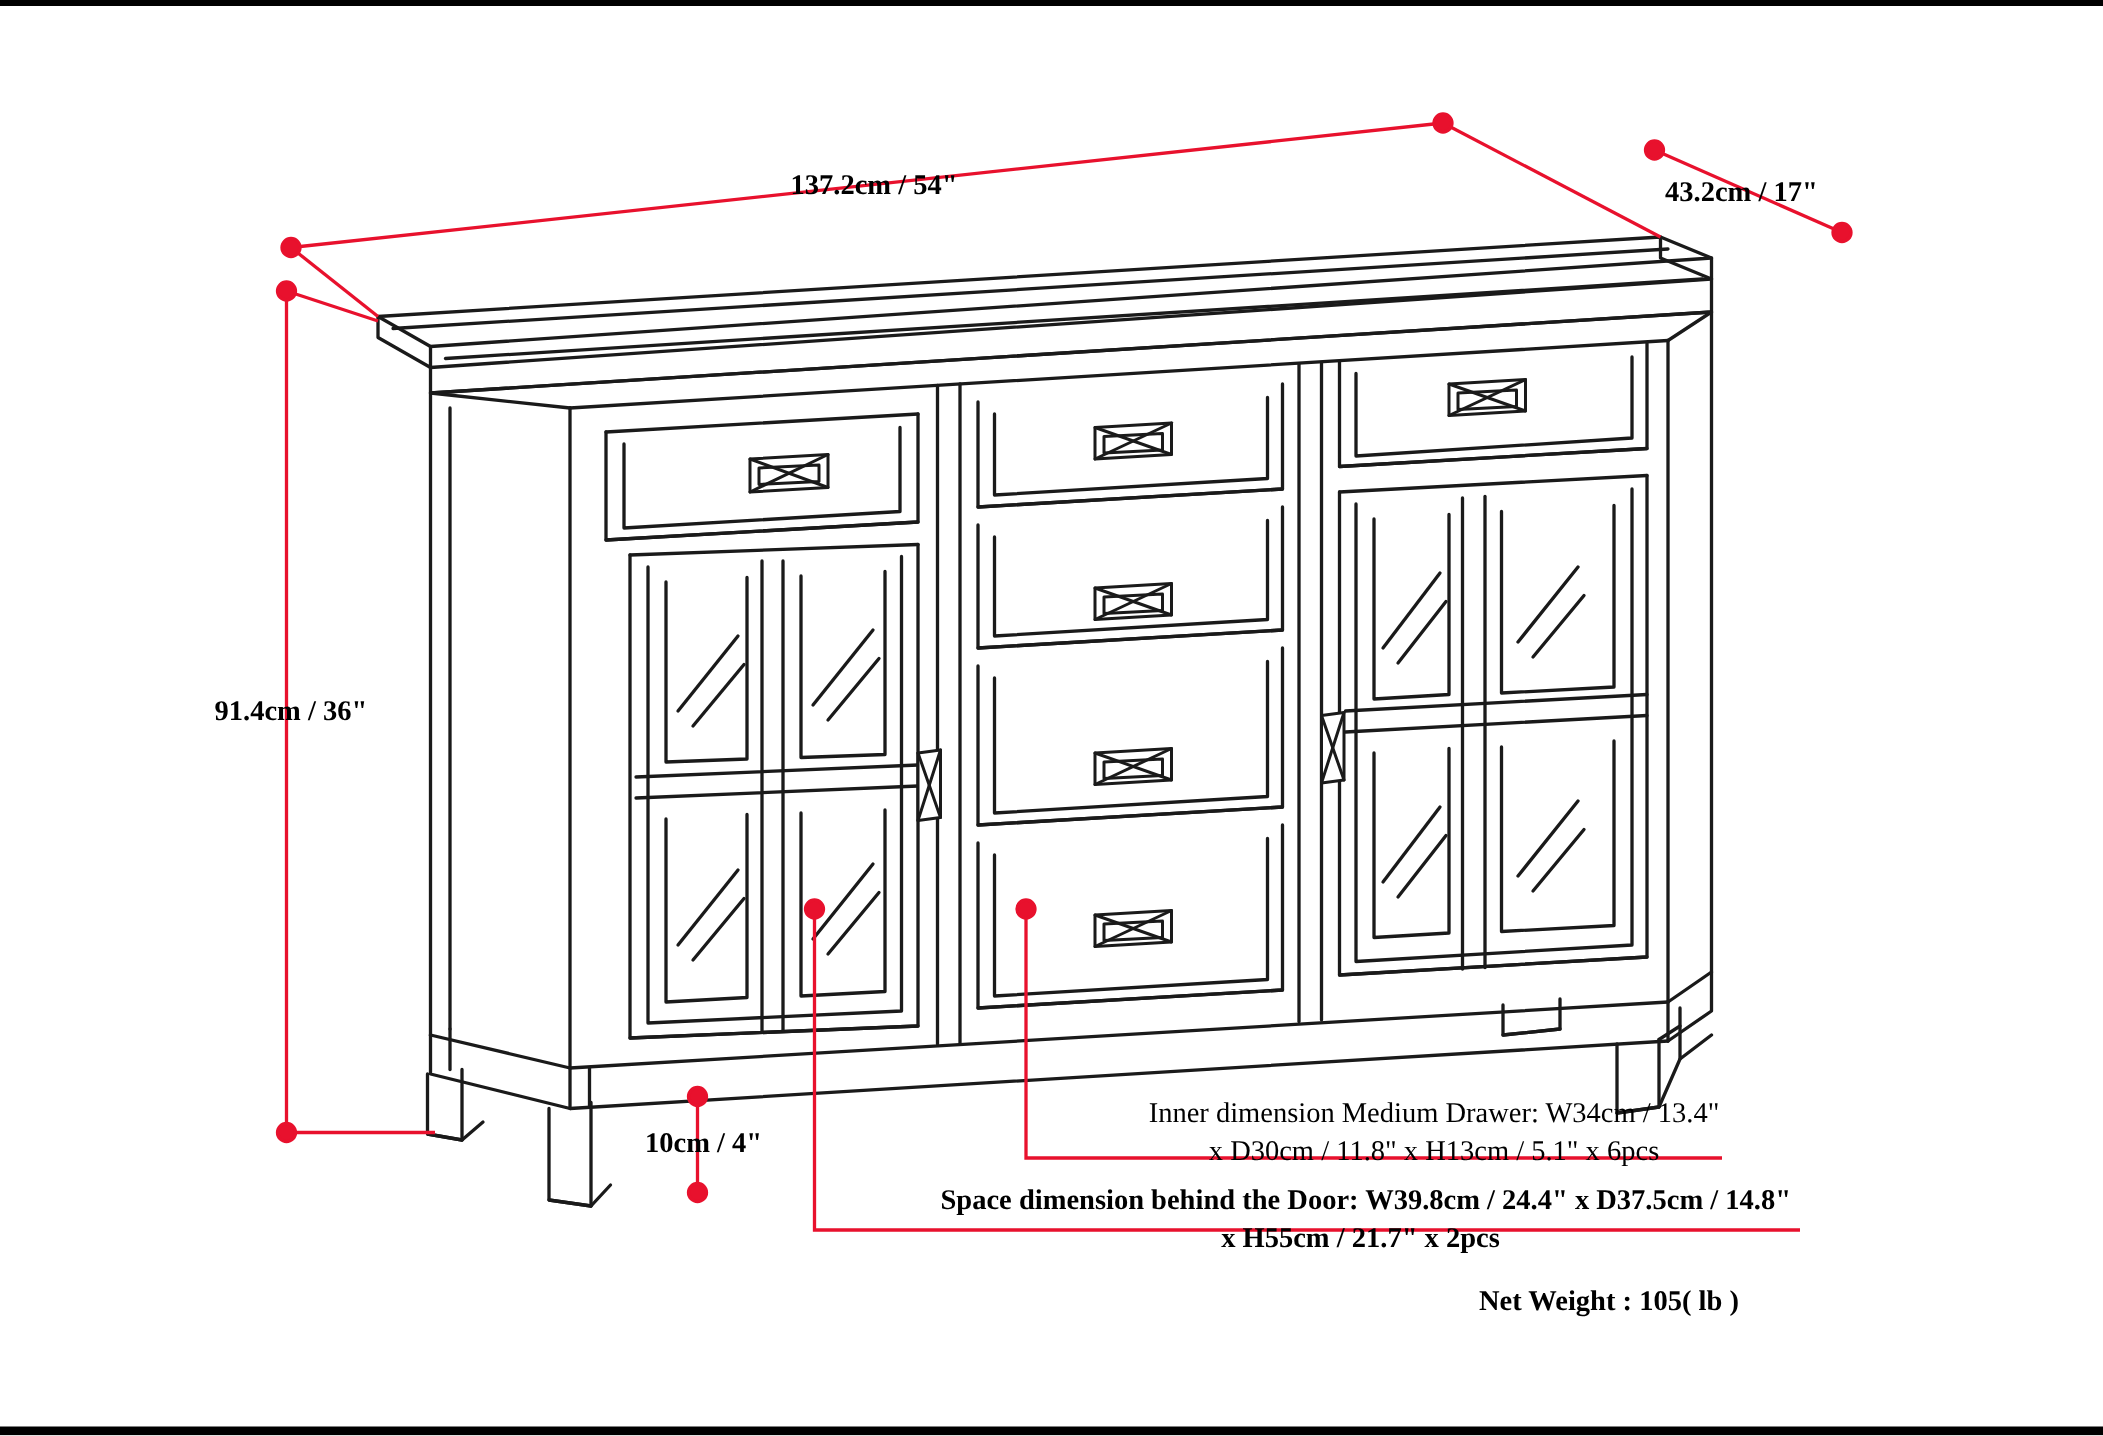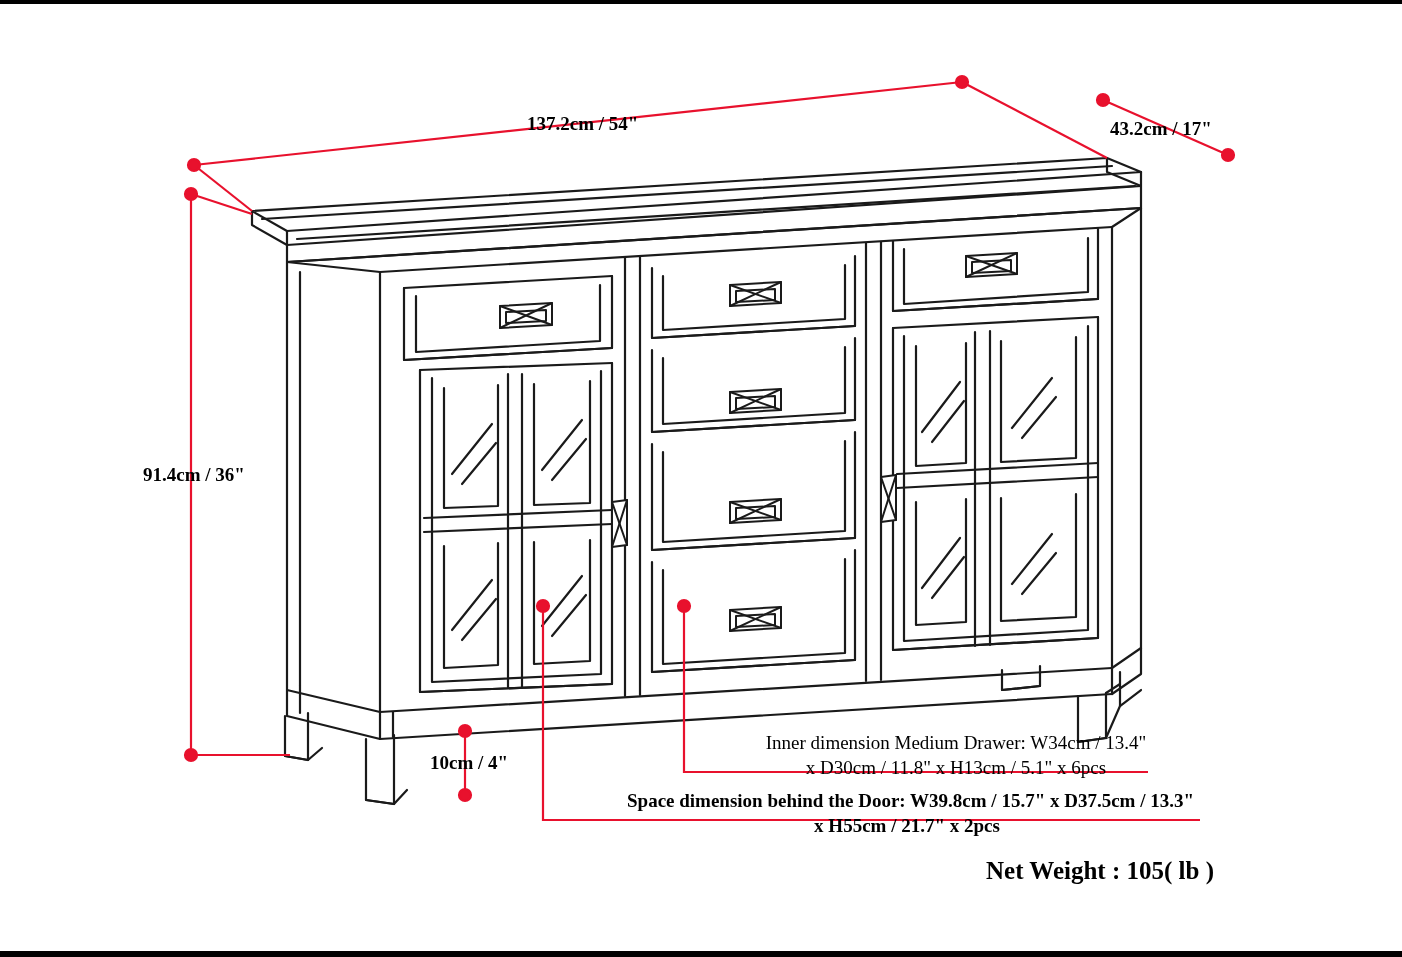--- a/index.html
+++ b/index.html
@@ -5,21 +5,21 @@
   html,body{margin:0;padding:0;background:#ffffff;}
   body{font-family:"Liberation Serif", serif;}
   #stage{position:relative;width:1402px;height:957px;background:#ffffff;overflow:hidden;}
   #stage::before{content:"";position:absolute;left:0;top:0;width:1402px;height:4px;background:#000;}
   #stage::after{content:"";position:absolute;left:0;bottom:0;width:1402px;height:6px;background:#000;}
   .svgwrap{position:absolute;left:0;top:0;width:1402px;height:957px;}
   .lbl{position:absolute;color:#000;font-family:"Liberation Serif", serif;white-space:nowrap;}
   .dim{font-size:19px;font-weight:bold;}
   .note{font-size:19px;font-weight:normal;text-align:center;line-height:25px;}
   .note2{font-size:19px;font-weight:bold;text-align:center;line-height:25px;}
-  .weight{font-size:25px;font-weight:bold;}
+  .weight{font-size:19px;font-weight:bold;}
 </style>
 </head>
 <body>
 
 <div id="stage">
 
   <svg class="svgwrap" viewBox="0 0 1402 957">
     <g fill="none" stroke="#1a1a1a" stroke-width="2.2" stroke-linejoin="round" stroke-linecap="round">
 
       <polygon points="252,211 1107,158 1141,172 287,231" fill="#fff"></polygon>
@@ -230,19 +230,19 @@
   <div class="lbl dim" style="left:1110px;top:118px;">43.2cm / 17"</div>
   <div class="lbl dim" style="left:143px;top:464px;">91.4cm / 36"</div>
   <div class="lbl dim" style="left:430px;top:752px;">10cm / 4"</div>
 
   <div class="lbl note" style="left:756px;top:730px;width:400px;">
     <div>Inner dimension Medium Drawer: W34cm / 13.4"</div>
     <div>x D30cm / 11.8" x H13cm / 5.1" x 6pcs</div>
   </div>
 
   <div class="lbl note2" style="left:627px;top:788px;width:560px;">
-    <div>Space dimension behind the Door:  W39.8cm / 15.7" x D37.5cm / 13.3"</div>
+    <div>Space dimension behind the Door:  W39.8cm / 24.4" x D37.5cm / 14.8"</div>
     <div>x H55cm / 21.7" x 2pcs</div>
   </div>
 
   <div class="lbl weight" style="left:986px;top:857px;">Net Weight : 105( lb )</div>
 
 </div>
 
 </body></html>

